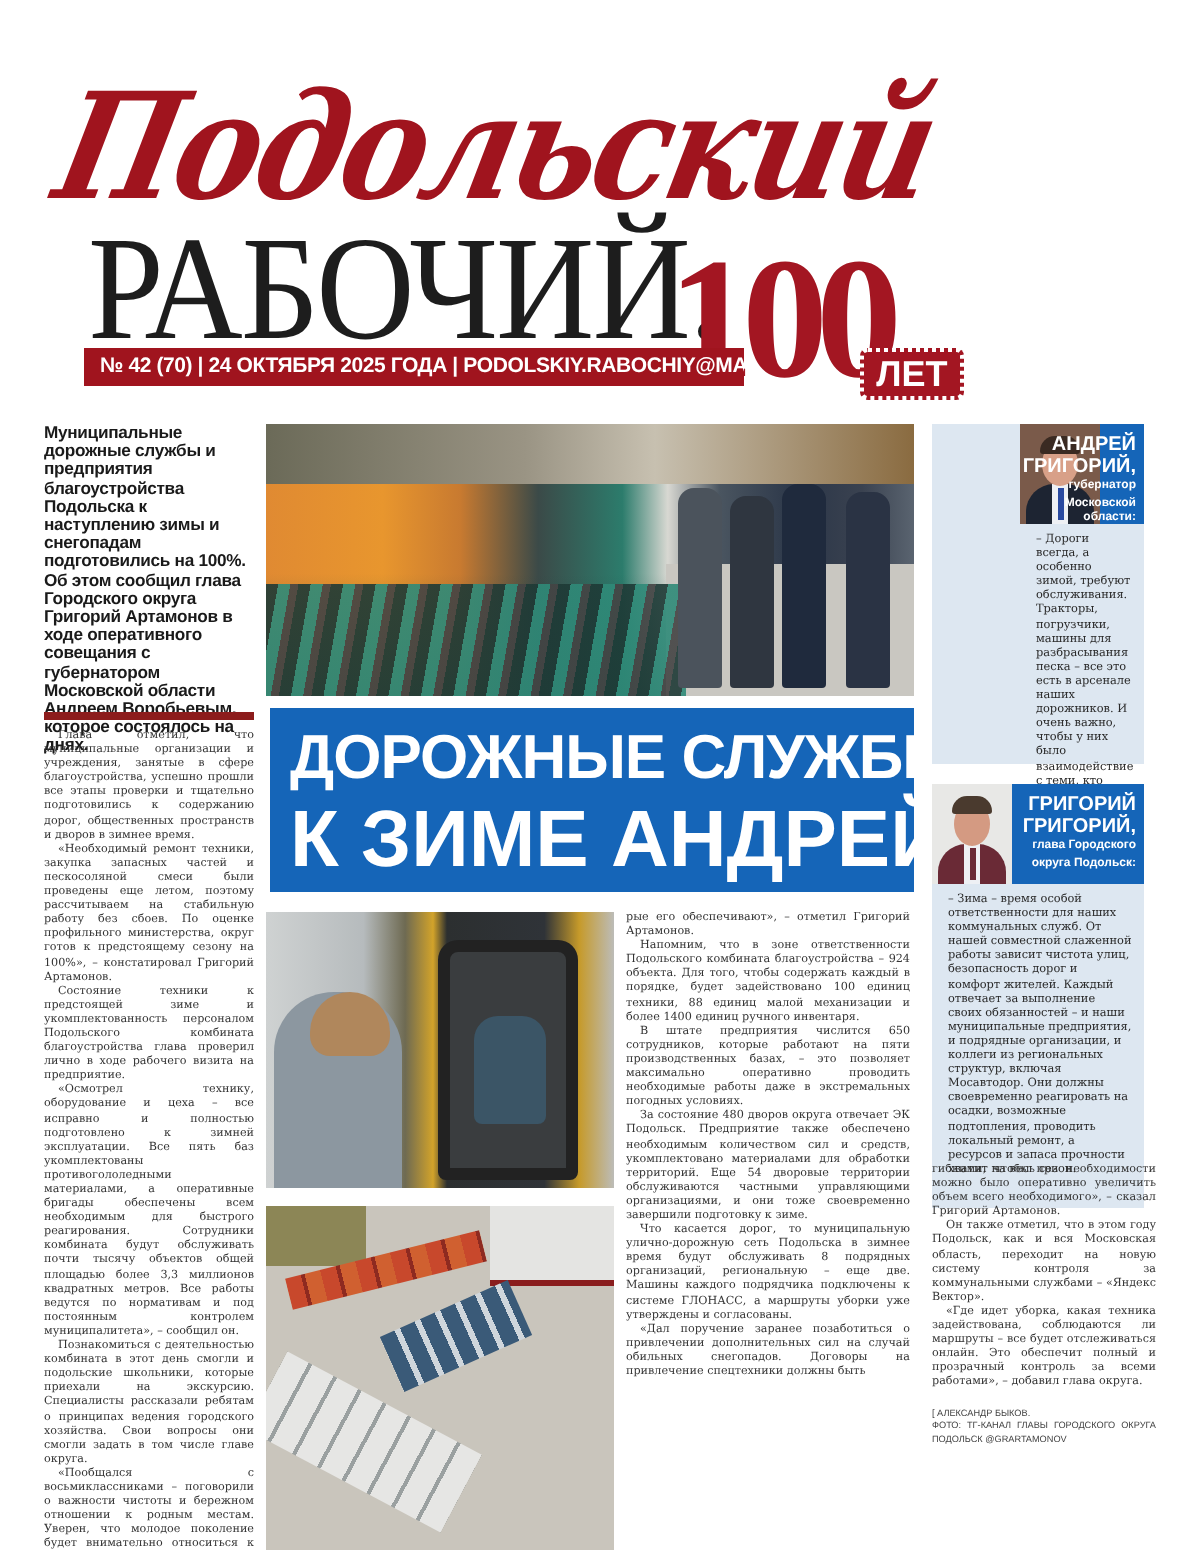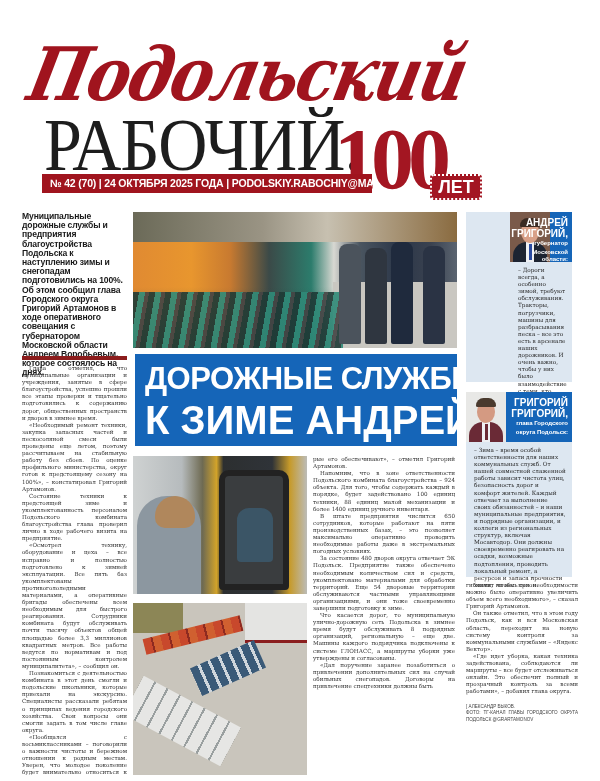--- a/index.html
+++ b/index.html
@@ -124,21 +124,21 @@
     position: absolute; right: 4px; top: 6px; text-align: right; color: #ffffff;
     font-family: "Liberation Sans", sans-serif; font-weight: bold;
   }
   .quote-name .nm { font-size: 10px; line-height: 10.5px; }
   .quote-name .role { font-size: 6px; line-height: 7.5px; margin-top: 1px; }
   .quote-text {
     font-family: "DejaVu Serif", serif; font-size: 5.7px; line-height: 7.1px;
     color: #2a2a2a; padding: 5px 6px 6px 8px;
   }
   .q1 { top: 212px; width: 106px; height: 170px; padding-left: 44px; }
-  .q2 { top: 392px; width: 106px; height: 185px; }
+  .q2 { top: 392px; width: 106px; height: 212px; }
   .col-right { position: absolute; left: 466px; top: 582px; width: 112px; height: 195px; overflow: hidden; }
   .credits {
     margin-top: 8px; font-family: "Liberation Sans", sans-serif; font-size: 4.6px; line-height: 6.6px;
     color: #444; text-transform: uppercase;
   }
 </style>
 </head>
 <body>
 
 <header class="masthead">

